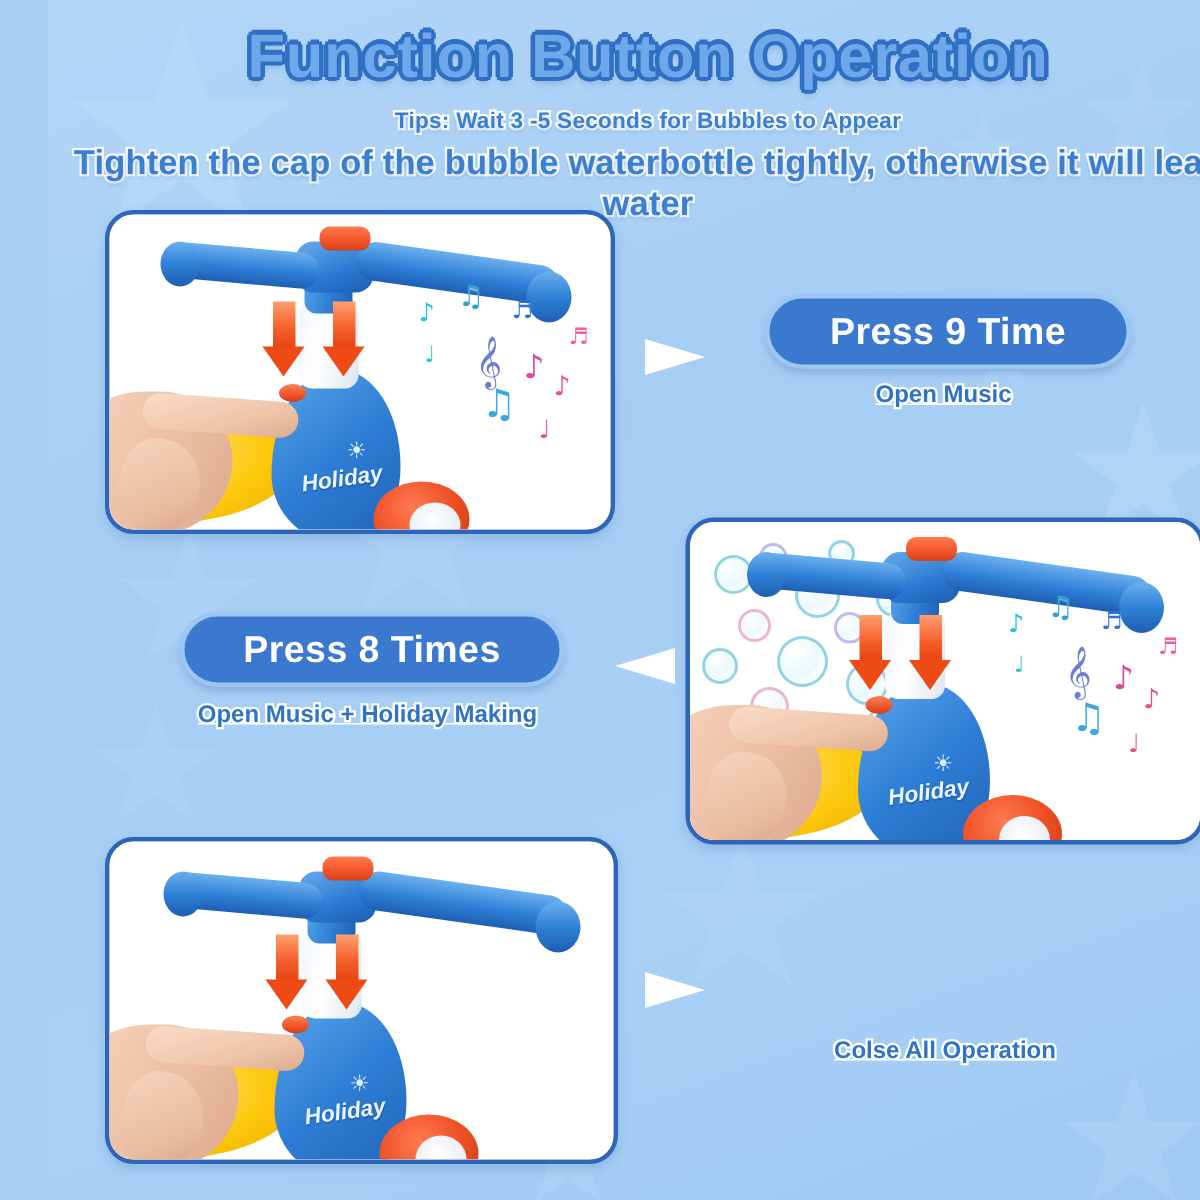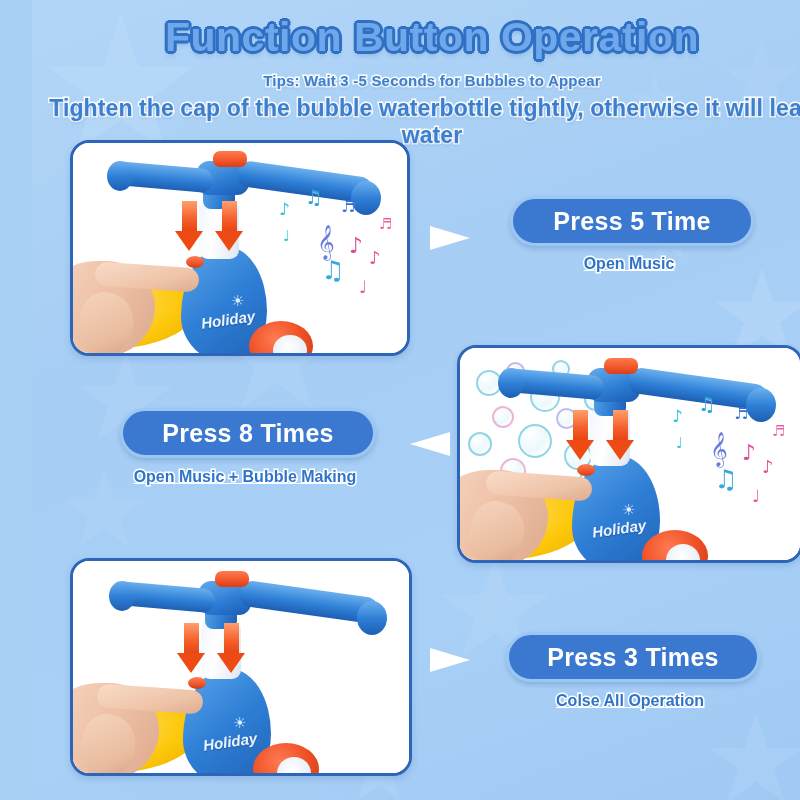--- a/index.html
+++ b/index.html
@@ -332,21 +332,21 @@
       <div class="note" style="left:276px; top:92px;  font-size:22px; color:#e0489c;">♪</div>
       <div class="note" style="left:248px; top:114px; font-size:26px; color:#3aa8e0;">♫</div>
       <div class="note" style="left:296px; top:106px; font-size:18px; color:#e94d8e;">♪</div>
       <div class="note" style="left:286px; top:136px; font-size:17px; color:#ea4f93;">♩</div>
       <div class="note" style="left:306px; top:74px;  font-size:15px; color:#ef5fa0;">♬</div>
     </div>
   </div>
 
   <div class="connector right" style="left:398px; top:226px;"></div>
 
-  <div class="badge" id="badge-1" style="left:478px; top:196px; width:238px; height:44px;">Press 5 Time</div>
+  <div class="badge" id="badge-1" style="left:478px; top:196px; width:238px; height:44px;">Press 9 Time</div>
   <div class="caption" style="left:478px; top:255px; width:238px;">Open Music</div>
 
   <div class="card" id="card-2" style="left:425px; top:345px; width:340px; height:212px;">
     <div class="photo">
 
       <div class="bubble" style="left:16px;  top:22px;  width:22px; height:22px;"></div>
       <div class="bubble purp" style="left:46px;  top:14px;  width:15px; height:15px;"></div>
       <div class="bubble" style="left:70px;  top:34px;  width:26px; height:26px;"></div>
       <div class="bubble pinkish" style="left:32px;  top:58px;  width:18px; height:18px;"></div>
       <div class="bubble" style="left:8px;   top:84px;  width:20px; height:20px;"></div>
@@ -404,21 +404,21 @@
       <div class="note" style="left:254px; top:118px; font-size:26px; color:#3aa8e0;">♫</div>
       <div class="note" style="left:302px; top:110px; font-size:18px; color:#e94d8e;">♪</div>
       <div class="note" style="left:292px; top:140px; font-size:17px; color:#ea4f93;">♩</div>
       <div class="note" style="left:312px; top:76px;  font-size:15px; color:#ef5fa0;">♬</div>
     </div>
   </div>
 
   <div class="connector left" style="left:378px; top:432px;"></div>
 
   <div class="badge" id="badge-2" style="left:88px; top:408px; width:250px; height:44px;">Press 8 Times</div>
-  <div class="caption" style="left:58px; top:468px; width:310px;">Open Music + Bubble Making</div>
+  <div class="caption" style="left:58px; top:468px; width:310px;">Open Music + Holiday Making</div>
 
   <div class="card" id="card-3" style="left:38px; top:558px; width:336px; height:212px;">
     <div class="photo">
       <div class="toy">
         <div class="seat" style="left:-6px; top:148px; width:132px; height:62px;"></div>
         <div class="body-shape" style="left:110px; top:108px; width:88px; height:118px;"></div>
         <div class="neck" style="left:128px; top:60px; width:40px; height:58px;"></div>
         <div class="red-btn" style="left:115px; top:116px; width:18px; height:12px;"></div>
         <div class="stem" style="left:132px; top:36px; width:32px; height:32px;"></div>
         <div class="hub" style="left:126px; top:20px; width:52px; height:34px;"></div>
@@ -445,16 +445,15 @@
       </div>
       <div class="press-arrow" style="left:144px; top:62px;">
         <div class="shaft"></div>
           <div class="head"></div>
       </div>
     </div>
   </div>
 
   <div class="connector right" style="left:398px; top:648px;"></div>
 
-  <div class="badge" id="badge-3" style="left:474px; top:632px; width:248px; height:44px;">Press 3 Times</div>
   <div class="caption" style="left:474px; top:692px; width:248px;">Colse All Operation</div>
 
 </div>
 
 </body></html>

